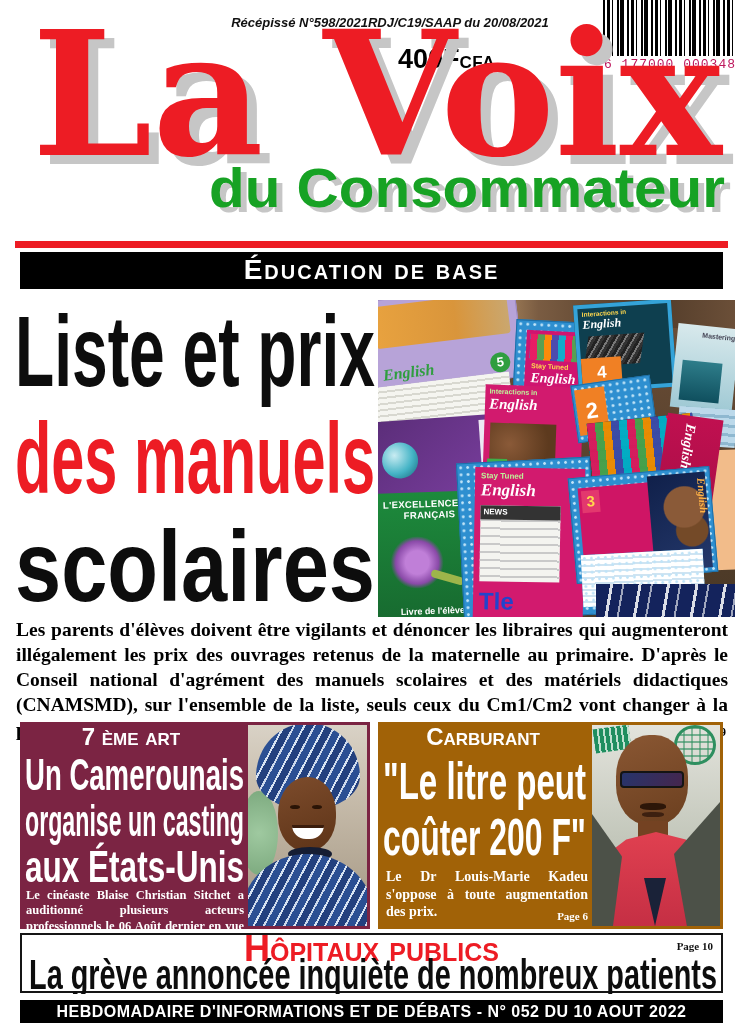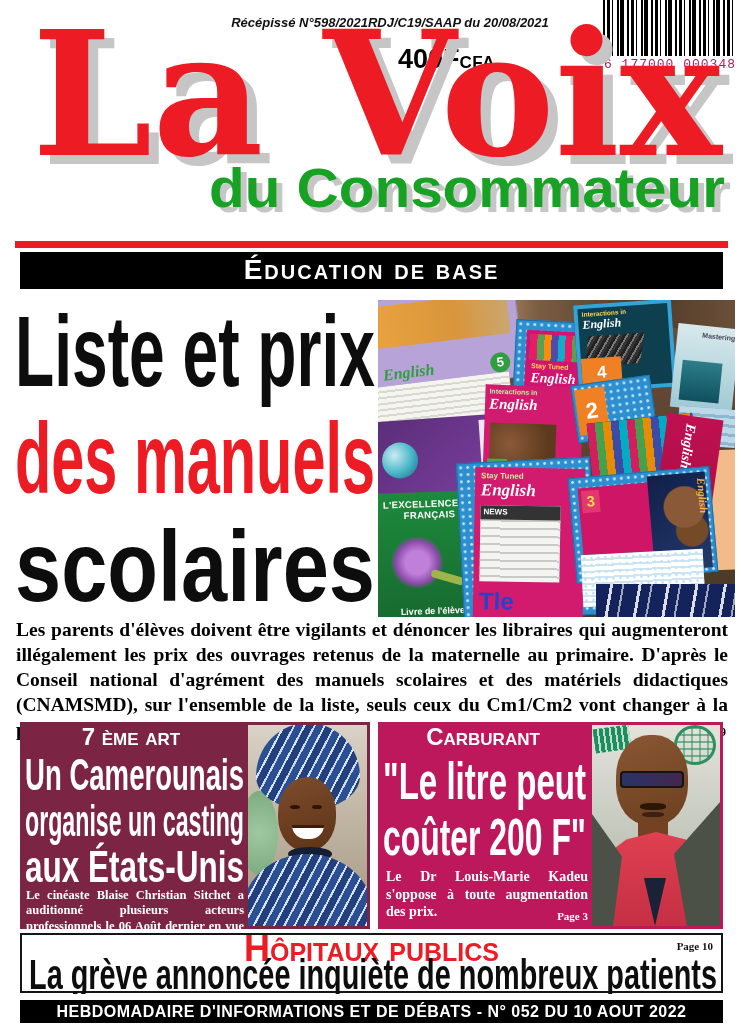--- a/index.html
+++ b/index.html
@@ -144,21 +144,21 @@
   .turban{position:absolute;left:8px;top:-2px;width:104px;height:86px;
     border-radius:50% 50% 46% 46%/62% 62% 38% 38%;}
   .face-c{position:absolute;left:30px;top:52px;width:58px;height:74px;
     border-radius:50% 48% 46% 46%;background:linear-gradient(160deg,#7d4c2c,#5d3317);}
   .eye{position:absolute;width:10px;height:4px;background:#2a1406;border-radius:50%;}
   .smile{position:absolute;left:44px;top:100px;width:32px;height:14px;background:#fff;
     border-radius:0 0 18px 18px;border-top:3px solid #3a1c0c;}
   .collar-c{position:absolute;left:40px;top:122px;width:44px;height:14px;background:#151d33;border-radius:50%;}
   .robe{position:absolute;left:-6px;right:-6px;bottom:0;height:72px;border-radius:55% 55% 0 0/90% 90% 0 0;}
 
-  .box-fuel{position:absolute;left:378px;top:722px;width:345px;height:207px;background:#be185d;}
+  .box-fuel{position:absolute;left:378px;top:722px;width:345px;height:207px;background:#a16207;}
   .fuel-kicker{font-size:24px;line-height:26px;padding-top:2px;width:210px;}
   .fuel-headline{position:absolute;left:4px;top:30px;width:206px;height:110px;}
   .fuel-sub{position:absolute;left:8px;top:146px;width:202px;color:#fff;
     font:bold 14px/1.25 "Liberation Serif",serif;text-align:justify;}
   .fuel-sub .pref{position:absolute;right:0;bottom:-1px;font:bold 11px "Liberation Serif",serif;}
   .fuel-photo{position:absolute;left:214px;top:3px;width:128px;height:201px;overflow:hidden;
     background:linear-gradient(180deg,#e3e3dc,#c4c8bc 55%,#aeb2a6);}
   .deco1{position:absolute;left:2px;top:2px;width:36px;height:24px;transform:rotate(-8deg);
     background:repeating-linear-gradient(90deg,#1f8e5f 0 4px,#bfe0cf 4px 6px);}
   .deco2{position:absolute;right:4px;top:0;width:42px;height:40px;border-radius:50%;border:3px solid #2e8f5f;
@@ -335,21 +335,21 @@
   <div class="box-fuel">
     <div class="box-kicker fuel-kicker">Carburant</div>
     <div class="fuel-headline">
       <svg width="206" height="110" viewBox="0 0 206 110">
         <text class="fill-white" x="1" y="47" font-size="52" textLength="203" lengthAdjust="spacingAndGlyphs">"Le litre peut</text>
         <text class="fill-white" x="1" y="103" font-size="52" textLength="203" lengthAdjust="spacingAndGlyphs">coûter 200 F"</text>
       </svg>
     </div>
     <div class="fuel-sub">
       <span>Le Dr Louis-Marie Kadeu s'oppose à toute augmentation des prix.</span>
-      <span class="pref">Page 3</span>
+      <span class="pref">Page 6</span>
     </div>
     <div class="fuel-photo">
       <div class="deco1"></div>
       <div class="deco2"></div>
       <div class="head-f"></div>
       <div class="glasses"></div>
       <div class="stache"></div>
       <div class="mouth-f"></div>
       <div class="neck-f"></div>
       <div class="polo"></div>

